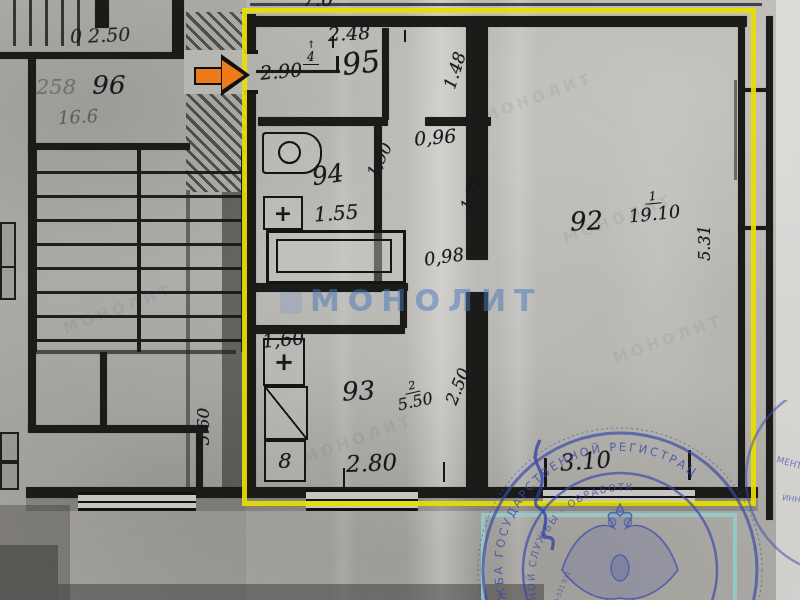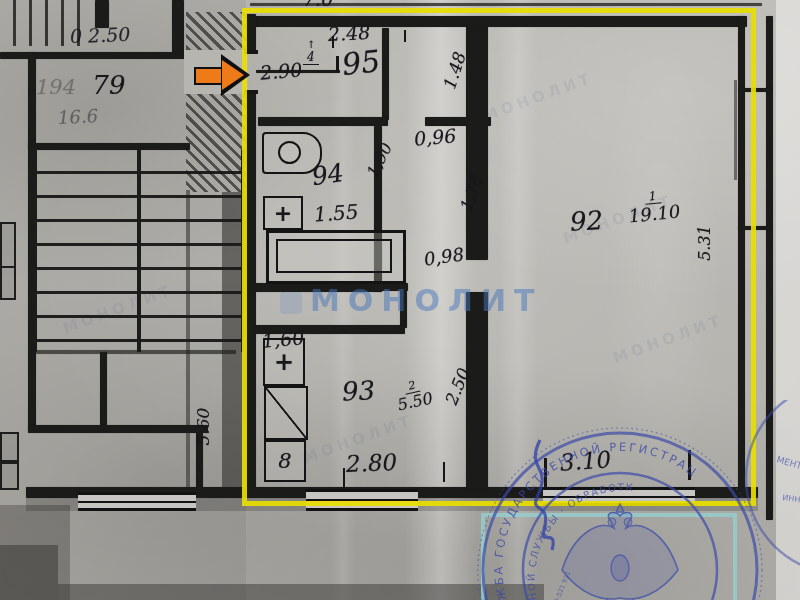--- a/index.html
+++ b/index.html
@@ -123,22 +123,22 @@
   <div class="tick" style="left:332px;top:36px;width:2px;height:12px;"></div>
   <div class="tick" style="left:404px;top:30px;width:2px;height:12px;"></div>
   <div class="tick" style="left:343px;top:468px;width:2px;height:20px;"></div>
   <div class="tick" style="left:443px;top:462px;width:2px;height:20px;"></div>
   <div class="tick" style="left:544px;top:458px;width:3px;height:30px;"></div>
   <div class="tick" style="left:688px;top:450px;width:3px;height:30px;"></div>
 
   <div class="lbl" style="left:303px;top:-10px;font-size:19px;">7.0</div>
   <div class="lbl" style="left:70px;top:26px;font-size:19px;transform:rotate(-2deg);opacity:.9;">0 2.50</div>
   <div class="lbl" style="left:36px;top:72px;font-size:26px;">
-    <span style="opacity:.32;font-size:21px;">194</span>
-    <span style="margin-left:8px;">79</span>
+    <span style="opacity:.32;font-size:21px;">258</span>
+    <span style="margin-left:8px;">96</span>
   </div>
   <div class="lbl" style="left:58px;top:108px;font-size:18px;opacity:.45;transform:rotate(-3deg);">16.6</div>
 
   <div class="lbl" style="left:328px;top:24px;font-size:19px;transform:rotate(-3deg);">2.48</div>
   <div class="lbl frac" style="left:303px;top:40px;font-size:12px;">
     <span style="font-size:10px;font-style:normal;">↑</span>
     <span class="num">4</span>
   </div>
   <div class="lbl" style="left:260px;top:62px;font-size:19px;transform:rotate(-5deg);">2.90</div>
   <div class="lbl" style="left:342px;top:48px;font-size:30px;transform:rotate(-6deg);">95</div>

